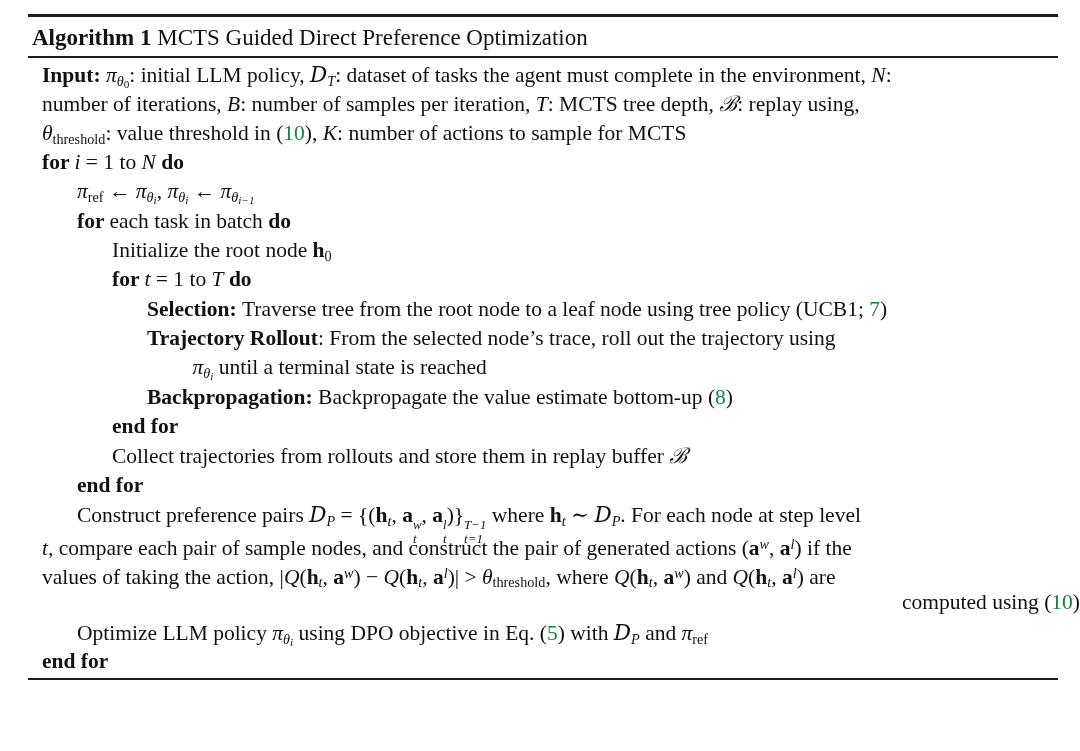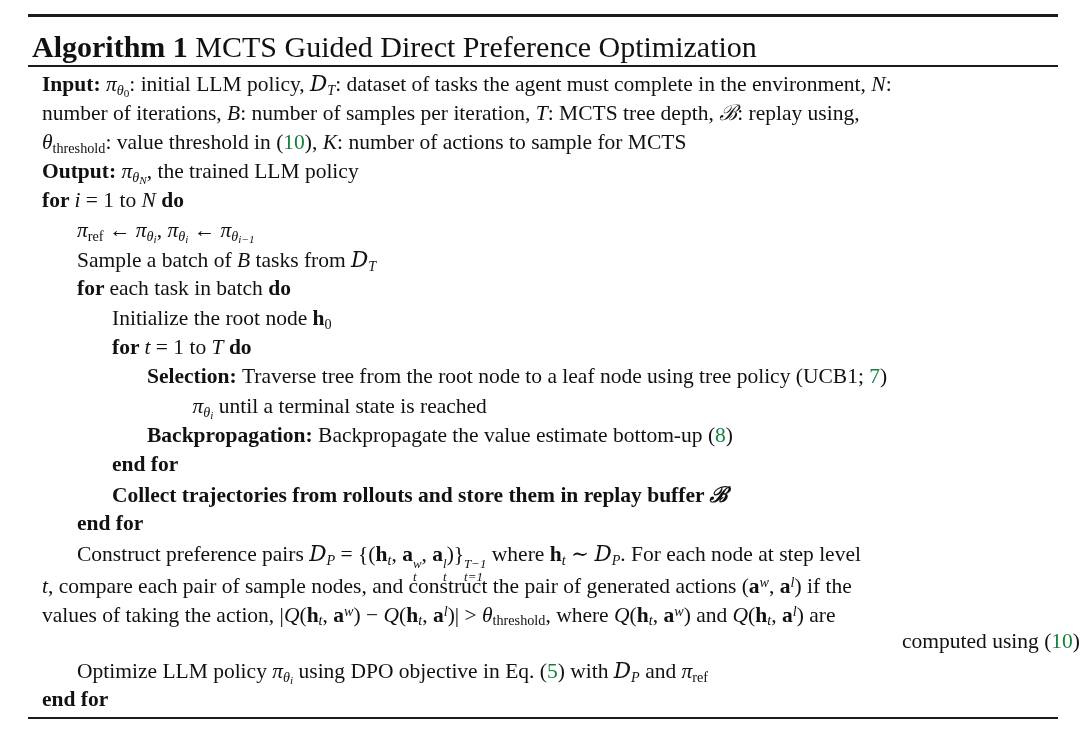--- a/index.html
+++ b/index.html
@@ -7,22 +7,22 @@
   .page{
     position:relative;width:1080px;height:751px;background:#ffffff;
     font-family:"Liberation Serif","DejaVu Serif",serif;
     color:#111111;
   }
   .rule{margin-left:28px;margin-right:22px;background:#1c1c1c;}
   .rule.top{height:3px;margin-top:14px;}
   .rule.mid{height:2px;}
   .rule.bot{height:2px;margin-top:2px;}
   .algo-header{
-    margin:12px 22px 0 32px;height:36px;line-height:35px;
-    font-size:30px;white-space:nowrap;
+    margin:3px 22px 0 32px;height:36px;line-height:35px;
+    font-size:23px;white-space:nowrap;
   }
   .algo-body{
     padding:2px 0 0 42px;font-size:21.5px;
   }
   .line{height:29.35px;line-height:29.35px;white-space:nowrap;}
   .b{font-weight:700;}
   .i{font-style:italic;}
   .cal{font-style:italic;font-family:"DejaVu Serif",serif;}
   .sub{font-size:66%;vertical-align:-0.25em;}
   .sub.i{font-style:italic;}
@@ -40,32 +40,31 @@
 <div class="page">
   <div class="rule top"></div>
   <div class="algo-header">
     <span class="b">Algorithm 1</span><span> MCTS Guided Direct Preference Optimization</span>
   </div>
   <div class="rule mid"></div>
   <div class="algo-body">
       <div class="line" style="padding-left: 0px;"><span class="b">Input: </span><span class="i">π</span><span class="sub i">θ</span><span class="subsub">0</span><span>: initial LLM policy, </span><span class="cal">D</span><span class="sub i">T</span><span>: dataset of tasks the agent must complete in the environment, </span><span class="i">N</span><span>:</span></div>
       <div class="line" style="padding-left: 0px;"><span>number of iterations, </span><span class="i">B</span><span>: number of samples per iteration, </span><span class="i">T</span><span>: MCTS tree depth, </span><span class="cal">ℬ</span><span>: replay using,</span></div>
       <div class="line" style="padding-left: 0px;"><span class="i">θ</span><span class="sub">threshold</span><span>: value threshold in (</span><span class="ref">10</span><span>), </span><span class="i">K</span><span>: number of actions to sample for MCTS</span></div>
-      <div class="line" style="padding-left: 0px;"><span class="b">Output: </span><span class="i">π</span><span class="sub i">θ</span><span class="subsub i">N</span><span>, the trained LLM policy</span></div>
       <div class="line" style="padding-left: 0px;"><span class="b">for </span><span class="i">i</span><span> = 1 to </span><span class="i">N</span><span class="b"> do</span></div>
       <div class="line" style="padding-left: 35px;"><span class="i">π</span><span class="sub">ref</span><span> ← </span><span class="i">π</span><span class="sub i">θ</span><span class="subsub i">i</span><span>, </span><span class="i">π</span><span class="sub i">θ</span><span class="subsub i">i</span><span> ← </span><span class="i">π</span><span class="sub i">θ</span><span class="subsub i">i−1</span></div>
-      <div class="line" style="padding-left: 35px;"><span>Sample a batch of </span><span class="i">B</span><span> tasks from </span><span class="cal">D</span><span class="sub i">T</span></div>
       <div class="line" style="padding-left: 35px;"><span class="b">for </span><span>each task in batch</span><span class="b"> do</span></div>
       <div class="line" style="padding-left: 70px;"><span>Initialize the root node </span><span class="b">h</span><span class="sub">0</span></div>
       <div class="line" style="padding-left: 70px; font-family: Liberation Serif, serif;"><span class="b">for </span><span class="i">t</span><span> = 1 to </span><span class="i">T</span><span class="b"> do</span></div>
       <div class="line" style="padding-left: 105px;"><span class="b">Selection: </span><span>Traverse tree from the root node to a leaf node using tree policy (UCB1; </span><span class="ref">7</span><span>)</span></div>
+      <div class="line" style="padding-left: 105px;"><span class="b">Trajectory Rollout</span><span>: From the selected node’s trace, roll out the trajectory using</span></div>
       <div class="line" style="padding-left: 150.5px;"><span class="i">π</span><span class="sub i">θ</span><span class="subsub i">i</span><span> until a terminal state is reached</span></div>
       <div class="line" style="padding-left: 105px;"><span class="b">Backpropagation: </span><span>Backpropagate the value estimate bottom-up (</span><span class="ref">8</span><span>)</span></div>
       <div class="line" style="padding-left: 70px;"><span class="b">end for</span></div>
-      <div class="line" style="padding-left: 70px; font-weight: bold;"><span>Collect trajectories from rollouts and store them in replay buffer </span><span class="cal">ℬ</span></div>
+      <div class="line" style="padding-left: 70px;"><span>Collect trajectories from rollouts and store them in replay buffer </span><span class="cal">ℬ</span></div>
       <div class="line" style="padding-left: 35px;"><span class="b">end for</span></div>
       <div class="line" style="padding-left: 35px;"><span>Construct preference pairs </span><span class="cal">D</span><span class="sub i">P</span><span> = {(</span><span class="b">h</span><span class="sub i">t</span><span>, </span><span class="b">a</span><span class="stack i">
           <span>w</span>
           <span>t</span>
         </span><span>, </span><span class="b">a</span><span class="stack i">
           <span>l</span>
           <span>t</span>
         </span><span>)}</span><span class="stack i">
           <span>T−1</span>
           <span>t=1</span>

